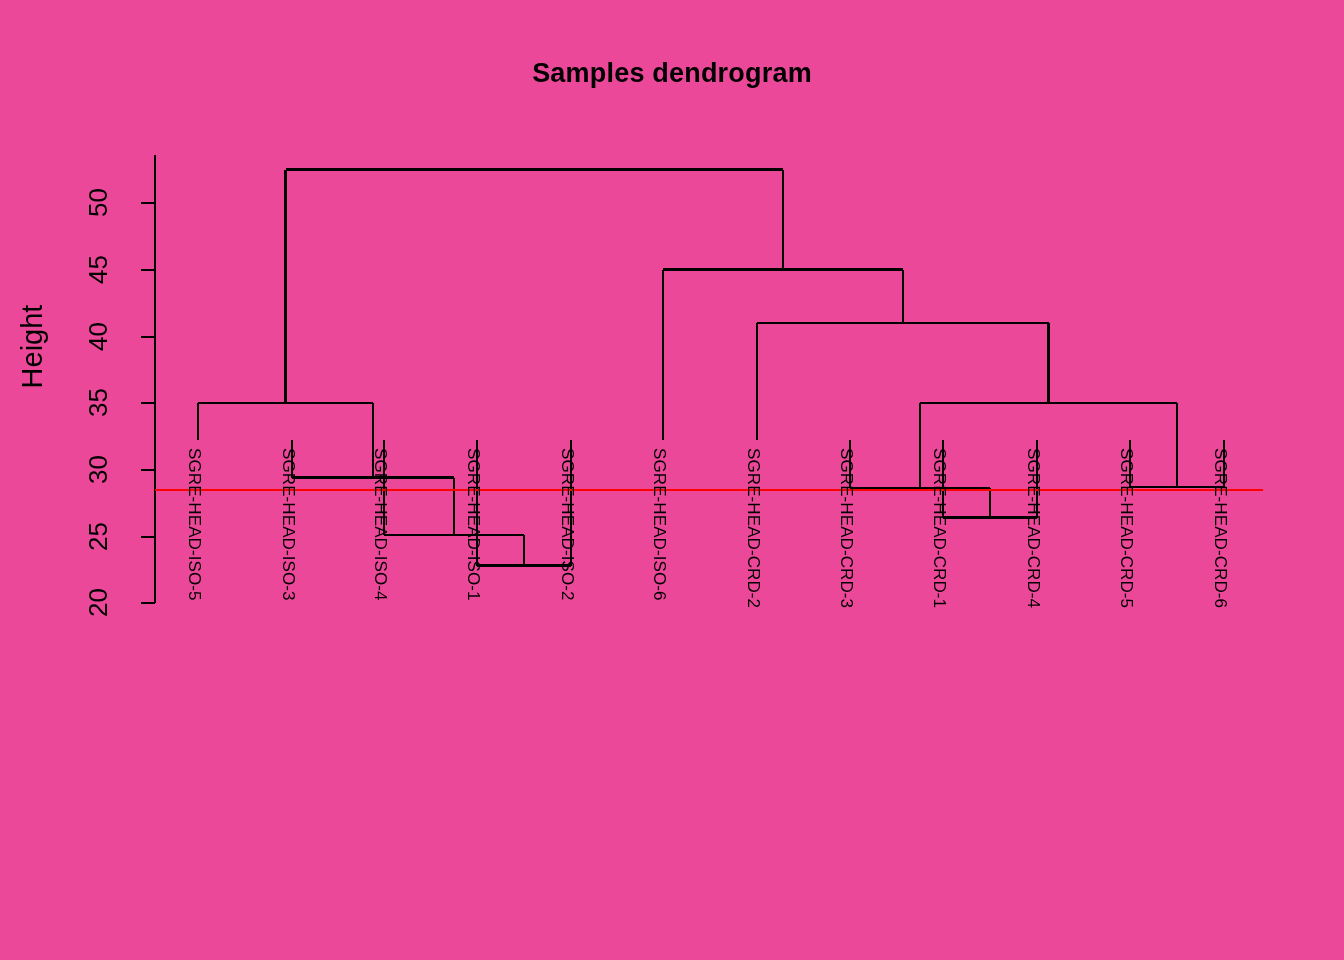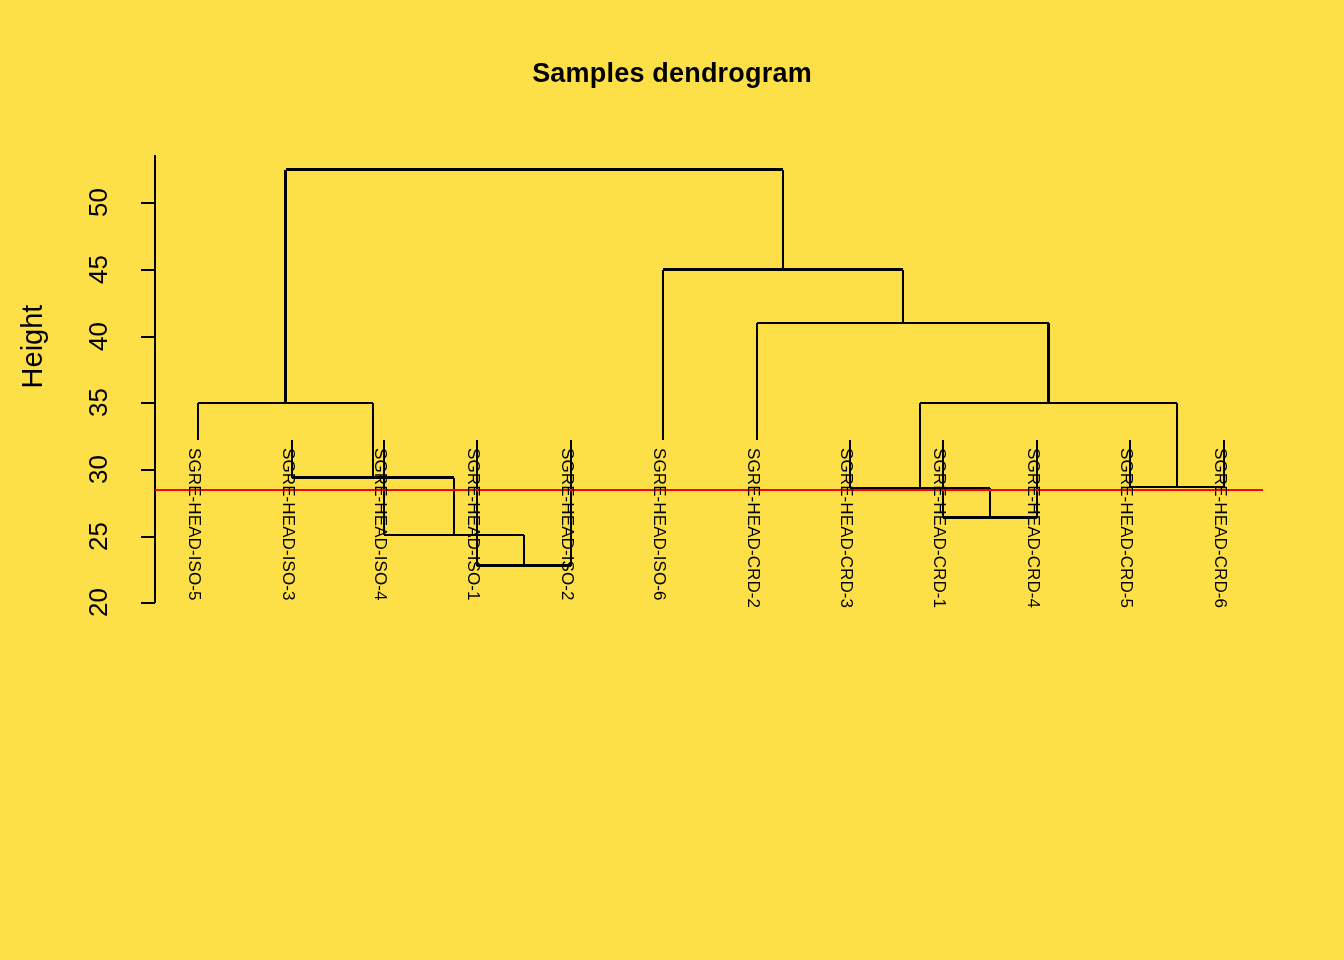--- a/index.html
+++ b/index.html
@@ -5,21 +5,21 @@
 <style>
   html, body {
     margin: 0;
     padding: 0;
     background: #ffffff;
   }
   #page {
     position: relative;
     width: 1344px;
     height: 960px;
-    background: #fde047;
+    background: #ec4899;
     font-family: "Liberation Sans", sans-serif;
     overflow: hidden;
   }
   #plot-title {
     position: absolute;
     left: 0;
     top: 58px;
     width: 1344px;
     text-align: center;
     font-size: 27px;

